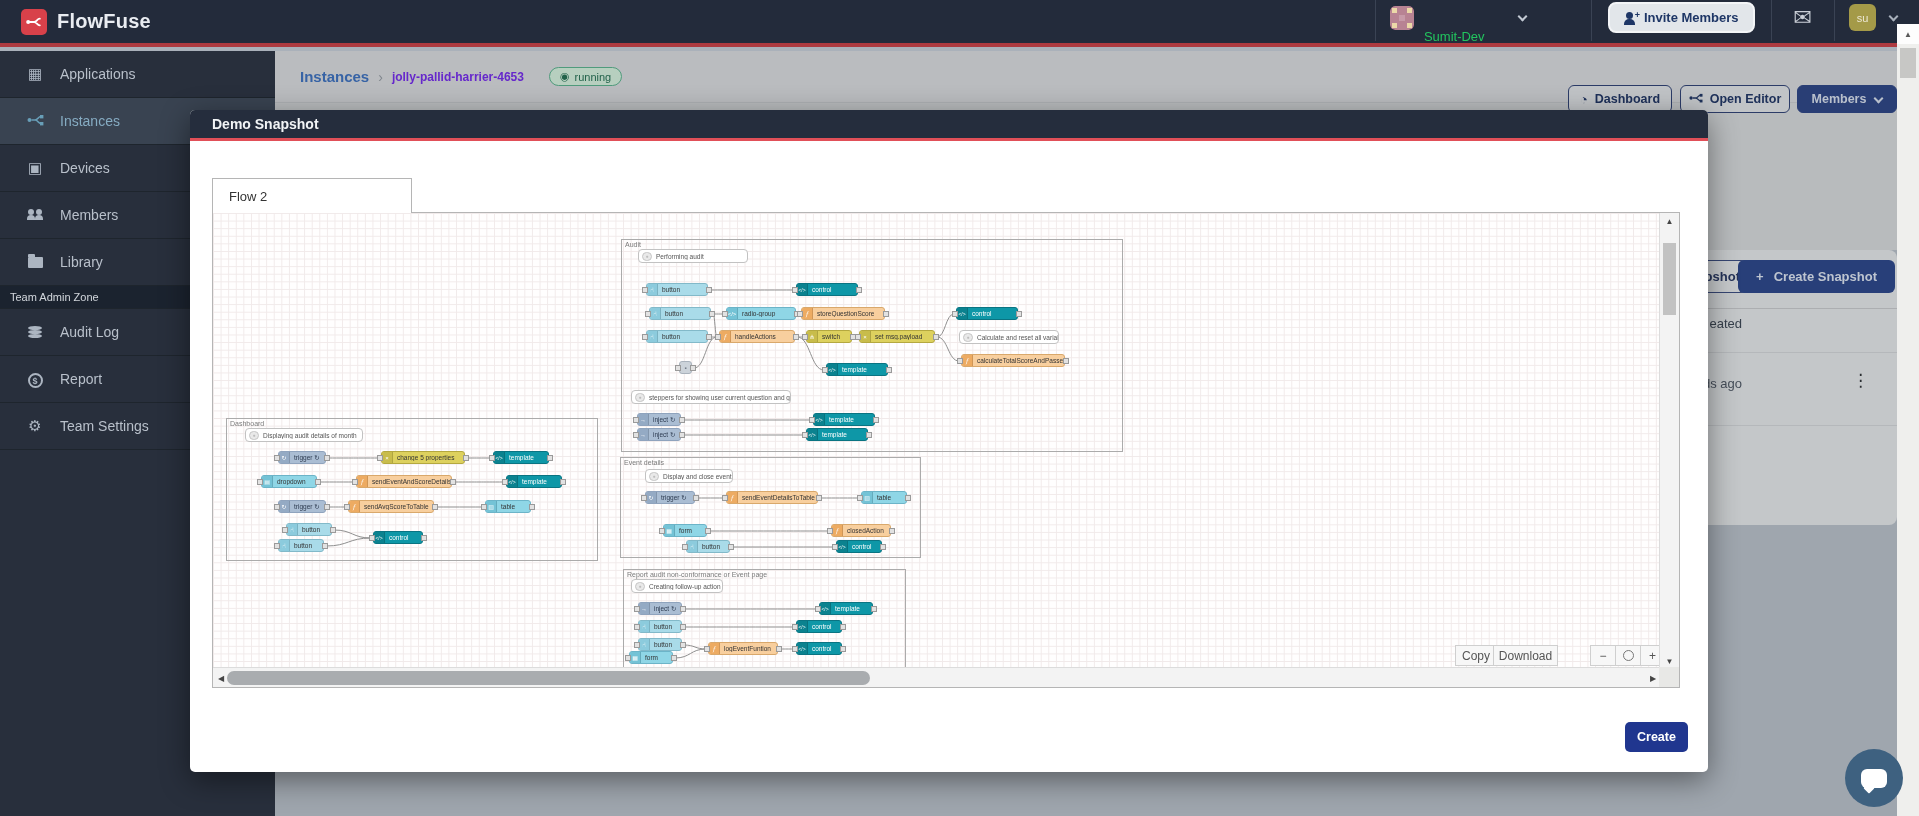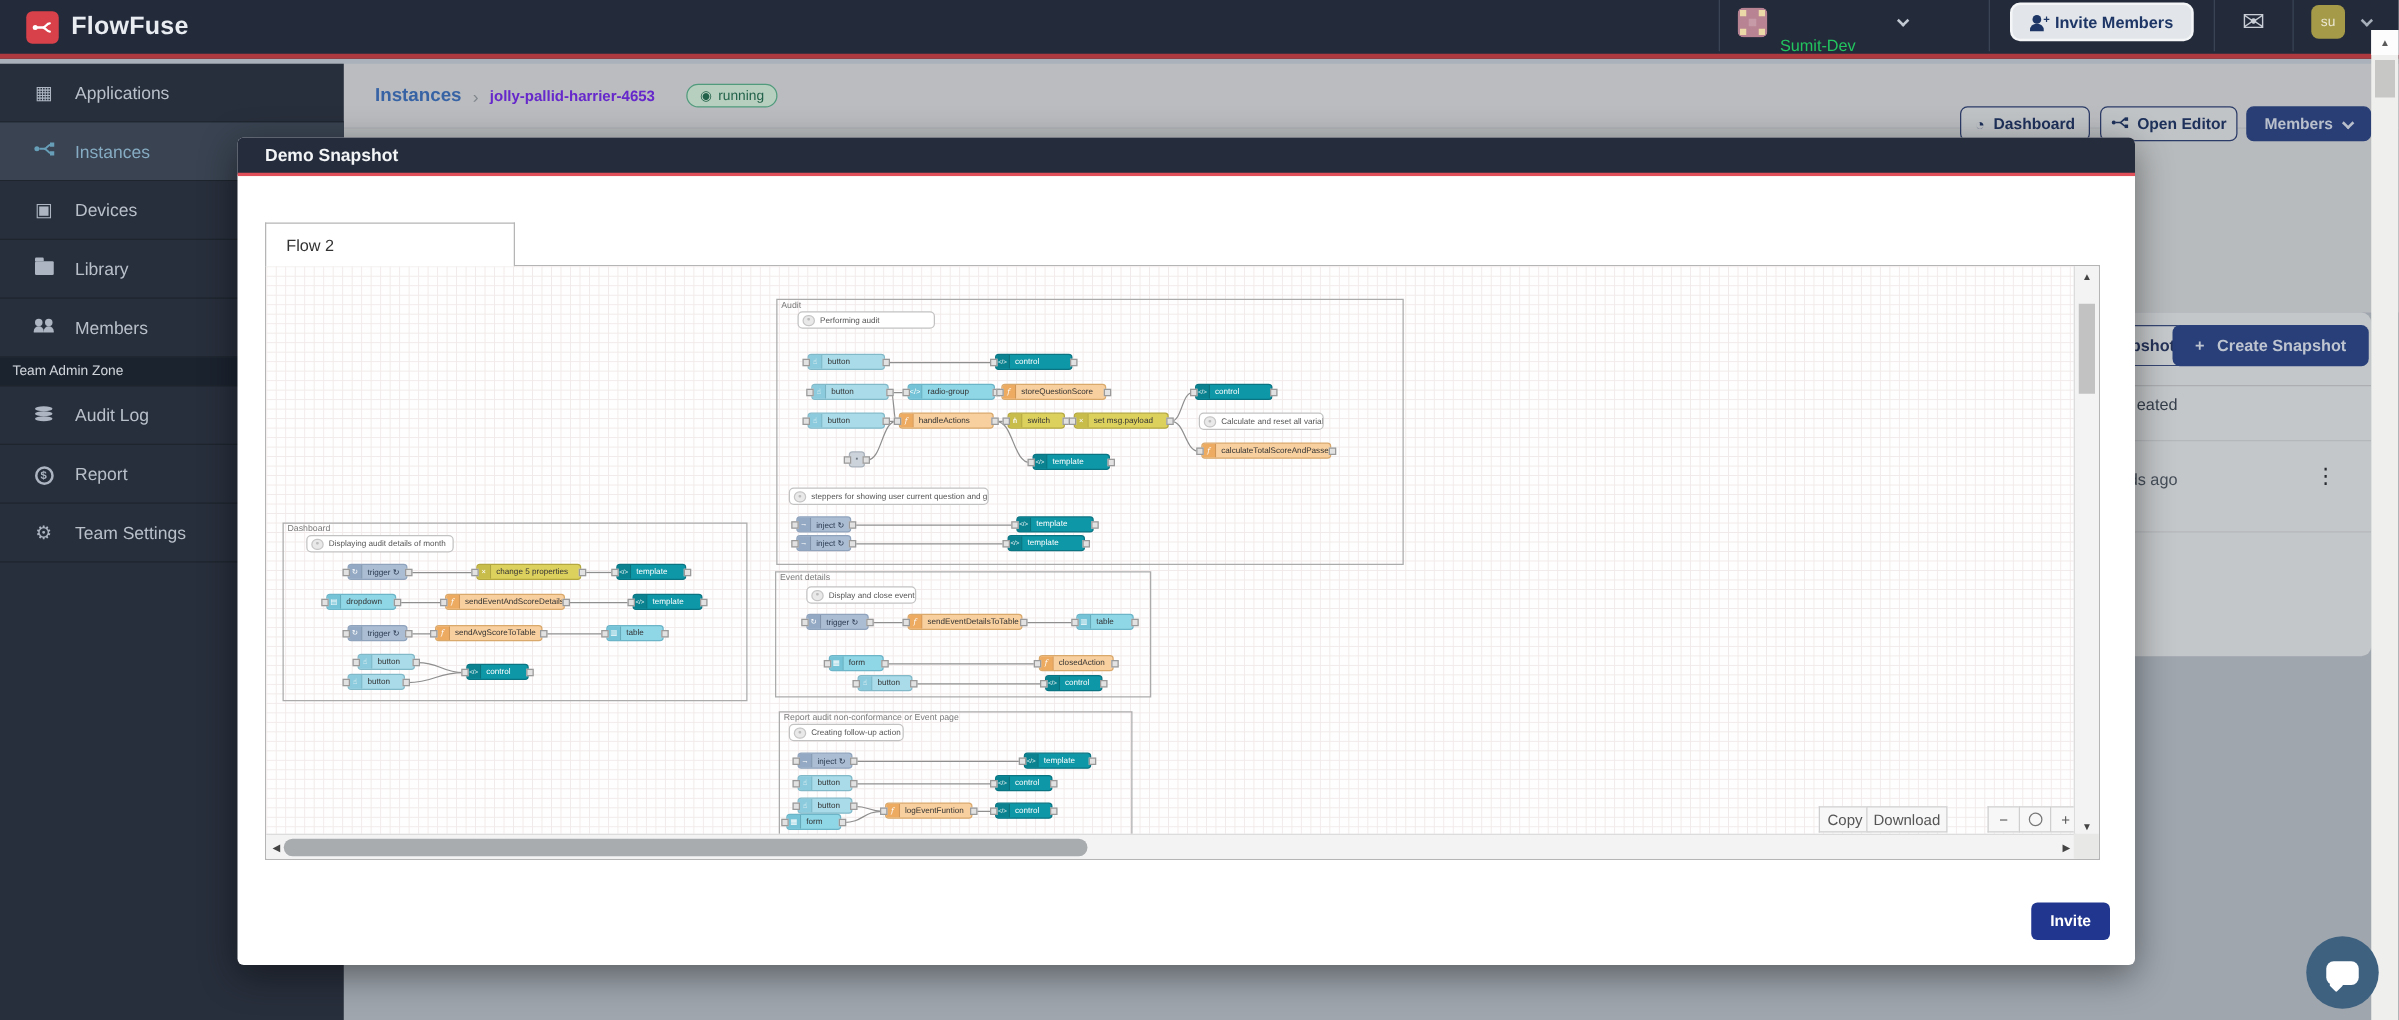--- a/index.html
+++ b/index.html
@@ -202,26 +202,26 @@
             <rect x="13" y="9" width="3.4" height="3.4" fill="currentColor"></rect>
           </svg>
       </span>
       <span>Instances</span>
     </div>
     <div class="side-item">
       <span class="sicon">▣</span>
       <span>Devices</span>
     </div>
     <div class="side-item">
+      <span class="sicon"><span class="icon-people"></span></span>
+      <span>Members</span>
+    </div>
+    <div class="side-item">
       <span class="sicon"><span class="icon-folder"></span></span>
       <span>Library</span>
-    </div>
-    <div class="side-item">
-      <span class="sicon"><span class="icon-people"></span></span>
-      <span>Members</span>
     </div>
     <div class="zone-label">Team Admin Zone</div>
     <div class="side-item">
       <span class="sicon"><span class="icon-db"></span></span>
       <span>Audit Log</span>
     </div>
     <div class="side-item">
       <span class="sicon"><span class="icon-dollar">$</span></span>
       <span>Report</span>
     </div>
@@ -544,21 +544,21 @@
         <div id="cv-vthumb"></div>
         <div class="arr down">▼</div>
       </div>
       <div id="cv-hscroll">
         <div class="arr" style="left:0;">◀</div>
         <div id="cv-hthumb"></div>
         <div class="arr" style="right:0;">▶</div>
       </div>
       <div id="cv-corner"></div>
     </div>
-    <button id="close-btn">Invite</button>
+    <button id="close-btn">Create</button>
   </div>
 
   <div id="chat-fab">
     <span class="chat-bubble"></span>
   </div>
 
   <div id="page-scrollbar">
     <div class="sb-btn">▲</div>
     <div class="sb-thumb"></div>
   </div>

